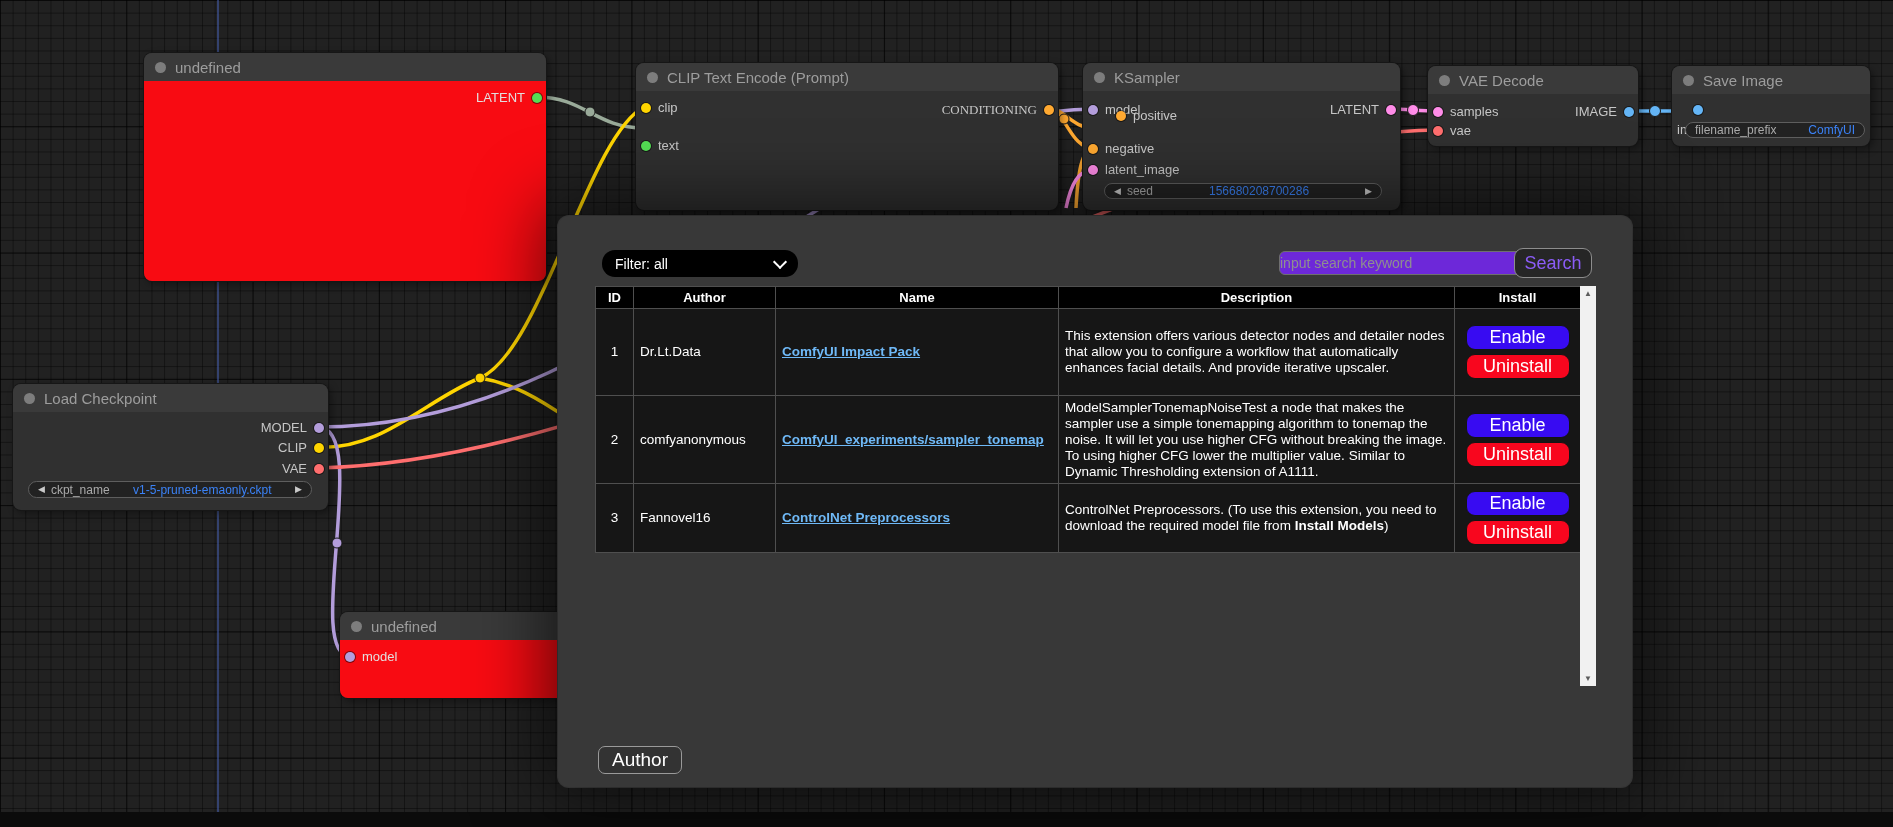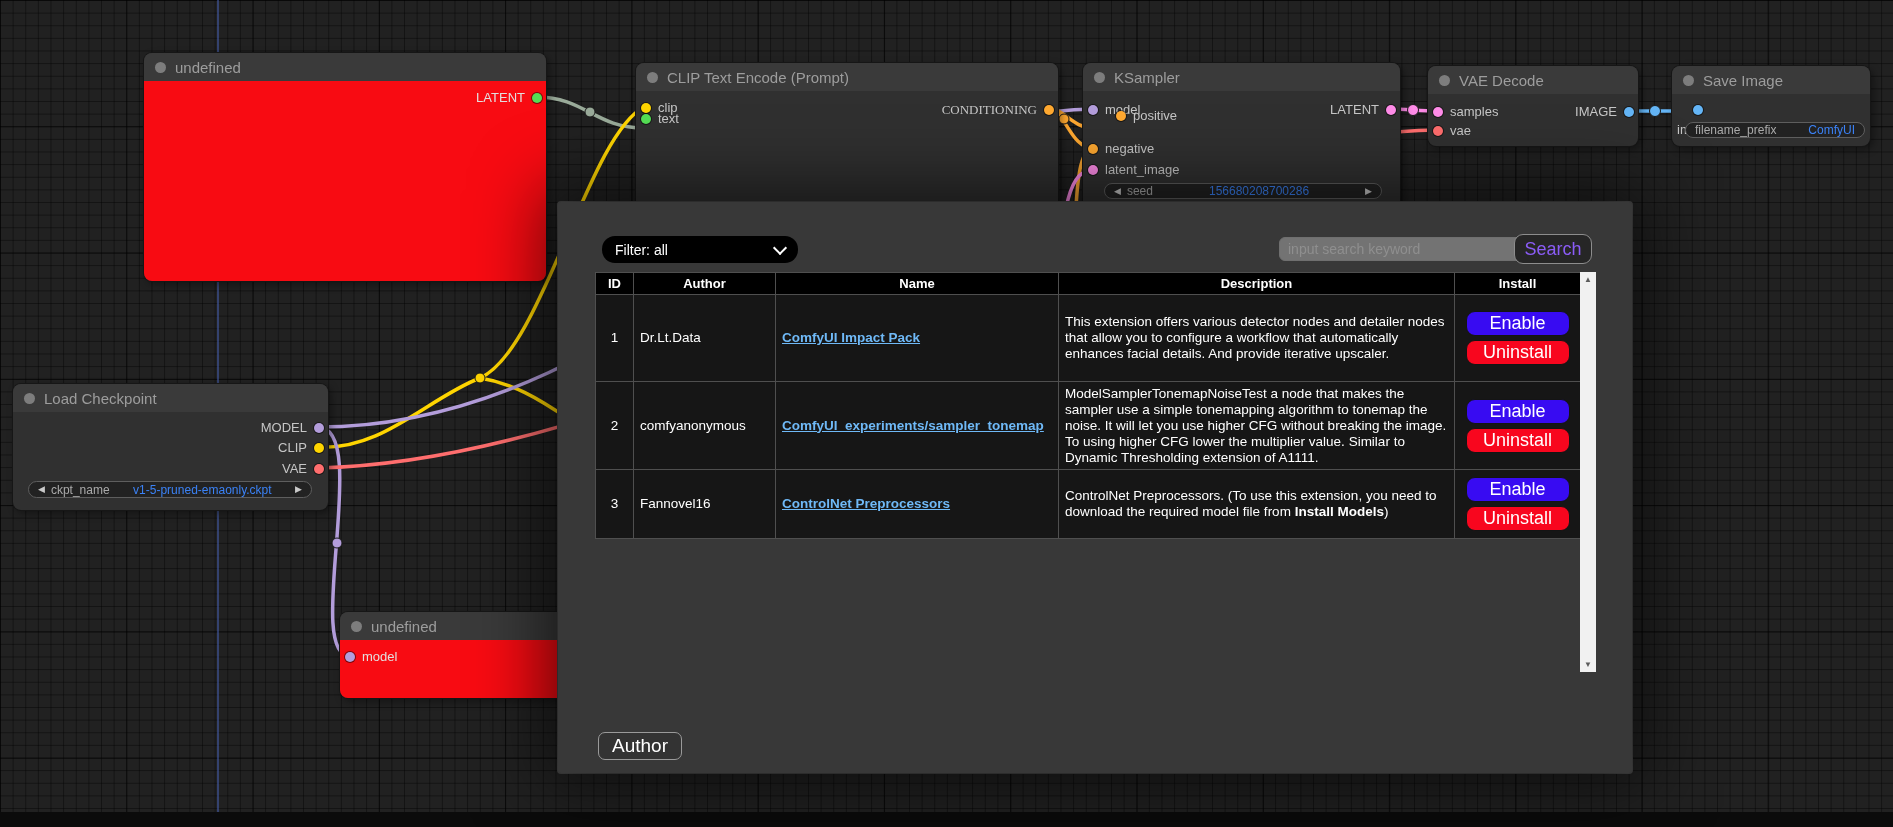--- a/index.html
+++ b/index.html
@@ -28,29 +28,29 @@
   .slot.out{right:4px;flex-direction:row;}
   .sdot{width:10px;height:10px;border-radius:50%;flex:none;box-shadow:0 0 0 1px rgba(0,0,0,0.5);}
   .widget{position:absolute;background:#222;border:1px solid #5e5e5e;border-radius:10px;
     display:flex;align-items:center;justify-content:space-between;font-size:12px;color:#aaa;
     padding:0 9px;box-sizing:border-box;white-space:nowrap;}
   .widget .wval{color:#3b82f6;}
   .warr{color:#c9c9c9;font-size:9px;line-height:1;}
   .lbl-on-red{color:#e3dede;}
 
   
-  .dialog{position:absolute;left:558px;top:202px;width:1074px;height:571px;background:#383838;
-    border-radius:3px;z-index:10;box-shadow:0 0 70px 14px rgba(0,0,0,0.60),0 0 0 1px #484848;}
+  .dialog{position:absolute;left:558px;top:216px;width:1074px;height:571px;background:#383838;
+    border-radius:11px;z-index:10;box-shadow:0 0 70px 14px rgba(0,0,0,0.60),0 0 0 1px #484848;}
   .filter-select{position:absolute;left:44px;top:34px;width:196px;height:27px;background:#000;
     border-radius:13px;color:#fff;font-size:14px;display:flex;align-items:center;
     justify-content:space-between;padding:0 13px;box-sizing:border-box;cursor:pointer;}
   .chev{width:8px;height:8px;border-right:2.5px solid #fff;border-bottom:2.5px solid #fff;
     transform:rotate(45deg);margin-top:-4px;}
-  .search-input{position:absolute;left:721px;top:35px;width:272px;height:24px;background:#737373;
-    border:1px solid #6f6f6f;border-radius:6px;color:#ddd;font-size:14px;padding:0 8px;
+  .search-input{position:absolute;left:721px;top:35px;width:272px;height:24px;background:#6d28d9;
+    border:1px solid #6f6f6f;border-radius:6px;color:#ddd;font-size:14px;padding:0 0;
     box-sizing:border-box;font-family:"Liberation Sans",sans-serif;}
   .search-input::placeholder{color:#8f8f8f;}
   .search-btn{position:absolute;left:956px;top:32px;width:78px;height:30px;background:#262626;
     border:1px solid #8d8d8d;border-radius:9px;color:#8b5cf6;font-size:18px;cursor:pointer;
     font-family:"Liberation Sans",sans-serif;}
   .tbl-zone{position:absolute;left:37px;top:70px;width:1001px;height:400px;}
   table.ext{border-collapse:collapse;table-layout:fixed;width:985px;}
   table.ext th{background:#000;color:#fff;font-size:13px;font-weight:bold;height:21px;
     border:1px solid #4f4f4f;padding:0 4px;}
   table.ext td{background:#161616;color:#fff;border:1px solid #4f4f4f;font-size:13.5px;
@@ -123,21 +123,21 @@
   <div class="node" style="left:636px;top:63px;width:422px;height:147px;">
     <div class="ntitle">
       <span class="tdot"></span>
       <span>CLIP Text Encode (Prompt)</span>
     </div>
     <div class="nbody"></div>
     <div class="slot in" style="top:38px;">
       <span class="sdot" style="background-color: rgb(255, 213, 0);"></span>
       <span>clip</span>
     </div>
-    <div class="slot in" style="top:49px;">
+    <div class="slot in" style="top:76px;">
       <span class="sdot" style="background-color: rgb(84, 222, 84);"></span>
       <span>text</span>
     </div>
     <div class="slot out" style="top:40px;font-family:Liberation Serif, serif;">
       <span>CONDITIONING</span>
       <span class="sdot" style="background-color: rgb(255, 169, 49);"></span>
     </div>
   </div>
 
   <div class="node" style="left:1083px;top:63px;width:317px;height:147px;">

